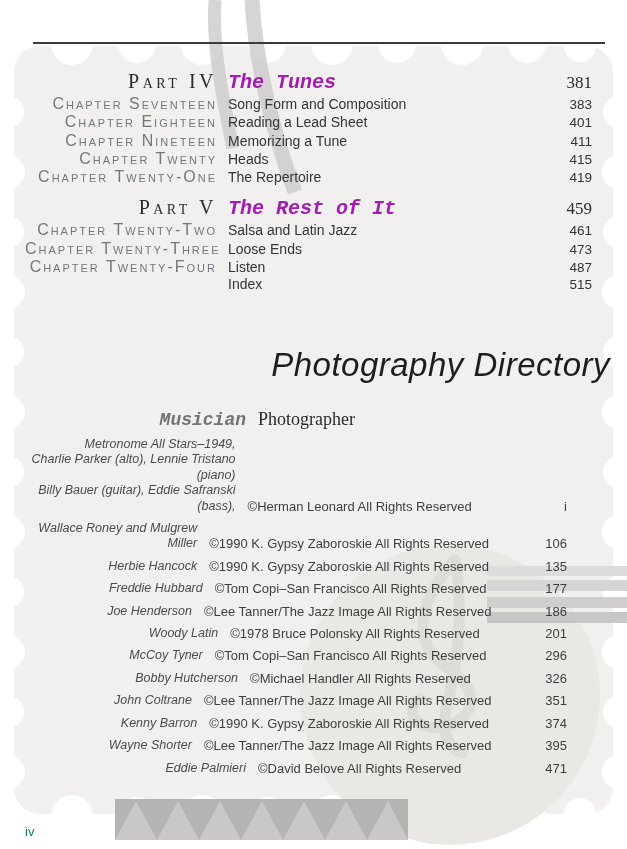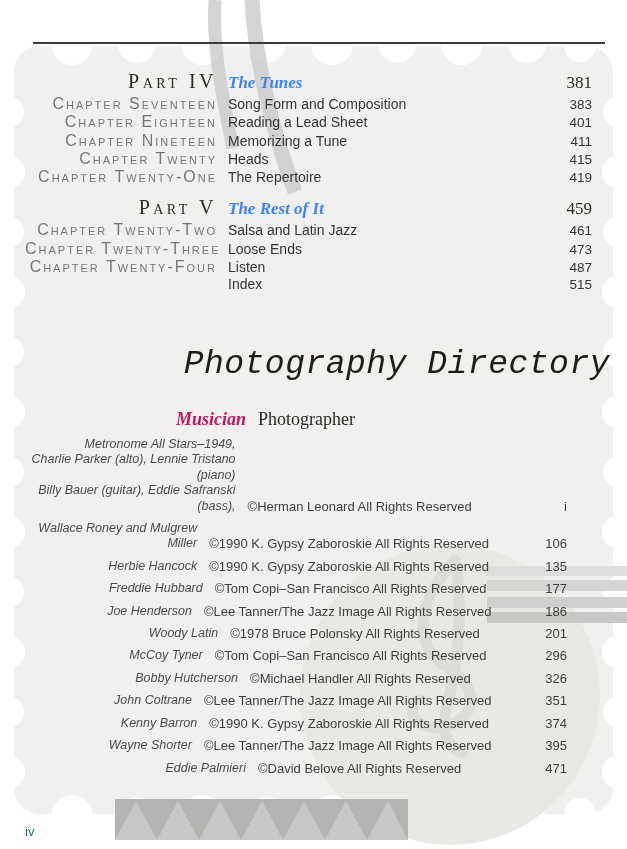--- a/index.html
+++ b/index.html
@@ -11,33 +11,33 @@
   
   #toc-rows{position:absolute;left:25px;top:70px;width:567px;z-index:5;}
   .toc-section + .toc-section{margin-top:10px;}
   .toc-row{display:flex;align-items:baseline;height:18.3px;}
   .toc-row.part{height:25px;}
   .toc-label{width:192px;text-align:right;font-size:16px;letter-spacing:2px;
              font-variant:small-caps;color:#75767a;white-space:nowrap;}
   .toc-row.part .toc-label{font-family:"Liberation Serif",serif;font-variant:small-caps;
              font-size:20px;letter-spacing:3.5px;color:#2d2b28;}
   .toc-title{margin-left:11px;font-size:14px;color:#343434;flex:1;white-space:nowrap;}
-  .toc-row.part .toc-title{font-family:Liberation Serif, serif;font-style:italic;
-             font-weight:600;font-size:17px;color:#3b82f6;}
+  .toc-row.part .toc-title{font-family:Liberation Mono, monospace;font-style:italic;
+             font-weight:600;font-size:20px;color:#a21caf;}
   .toc-page{text-align:right;font-size:13.5px;color:#343434;}
   .toc-row.part .toc-page{font-family:"Liberation Serif",serif;font-size:17px;color:#2b2a26;}
 
   
   #dir-title{position:absolute;right:17px;top:346px;width:580px;text-align:right;z-index:5;
-             font-family:Liberation Mono, monospace;font-style:italic;font-size:33px;
+             font-family:Liberation Sans, sans-serif;font-style:italic;font-size:33px;
              color:#1f1d1a;letter-spacing:0.5px;}
   #dir-header{position:absolute;left:25px;top:409px;width:542px;display:flex;
              align-items:baseline;z-index:5;}
-  .hdr-musician{width:221px;text-align:right;font-family:Liberation Serif, serif;
-             font-style:italic;font-weight:700;font-size:18px;color:#be185d;}
+  .hdr-musician{width:221px;text-align:right;font-family:Liberation Mono, monospace;
+             font-style:italic;font-weight:700;font-size:18px;color:#737373;}
   .hdr-photographer{margin-left:12px;font-family:"Liberation Serif",serif;
              font-size:18px;color:#2b2927;}
   #dir-rows{position:absolute;left:25px;top:437px;width:542px;z-index:5;}
   .dir-row{display:flex;align-items:flex-end;margin-bottom:7px;line-height:15.4px;}
   .dir-musician{width:221px;text-align:right;font-style:italic;font-size:12.5px;color:#4b4b4b;}
   .dir-credit{margin-left:12px;font-size:13px;color:#3e3e3e;flex:1;white-space:nowrap;}
   .dir-page{width:100px;text-align:right;font-size:13px;color:#3e3e3e;}
 
   #folio{position:absolute;left:25px;top:824px;font-size:13px;color:#0f766e;z-index:5;}
 </style>

